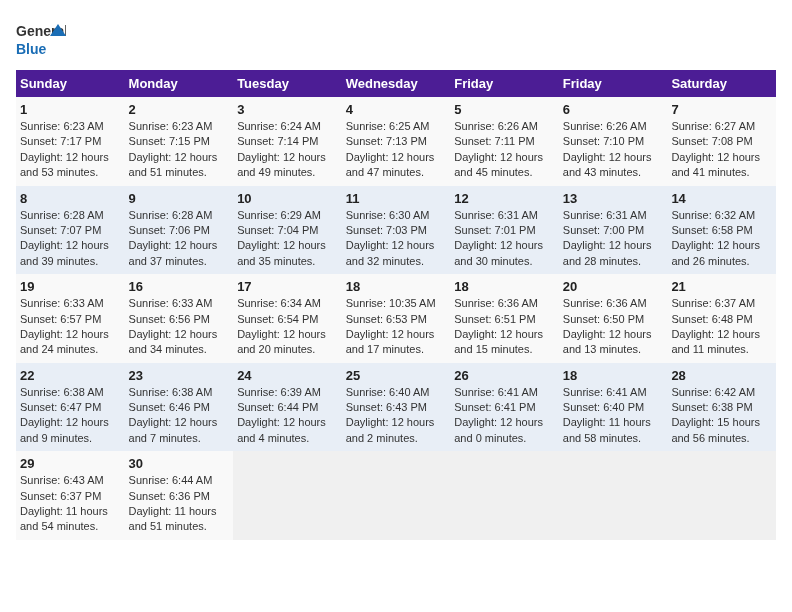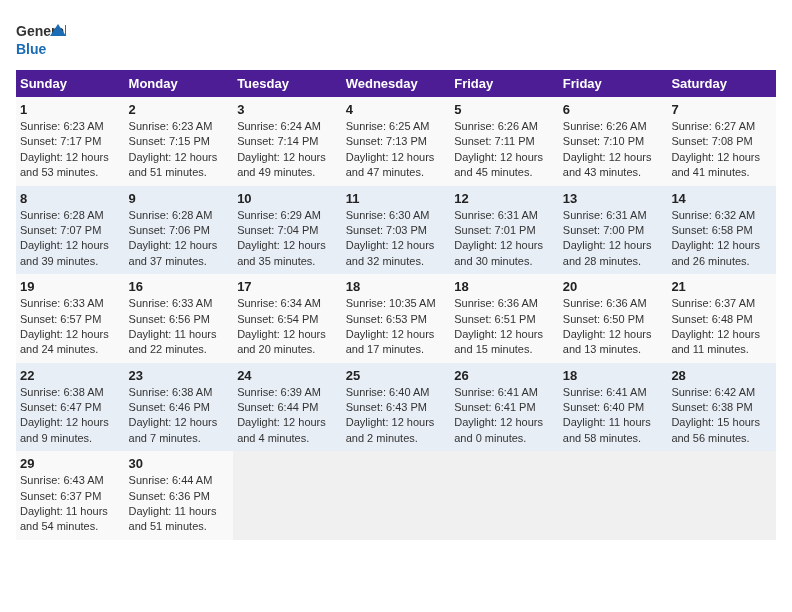--- a/index.html
+++ b/index.html
@@ -233,21 +233,21 @@
           <span>Sunrise: 6:33 AM</span><br>
           <span>Sunset: 6:57 PM</span><br>
           <span>Daylight: 12 hours and 24 minutes.</span>
         </div>
       </td>
         <td>
         <span class="day-num">16</span>
         <div class="day-info">
           <span>Sunrise: 6:33 AM</span><br>
           <span>Sunset: 6:56 PM</span><br>
-          <span>Daylight: 11 hours and 22 minutes.</span>
+          <span>Daylight: 12 hours and 34 minutes.</span>
         </div>
       </td>
         <td>
         <span class="day-num">17</span>
         <div class="day-info">
           <span>Sunrise: 6:34 AM</span><br>
           <span>Sunset: 6:54 PM</span><br>
           <span>Daylight: 12 hours and 20 minutes.</span>
         </div>
       </td>

